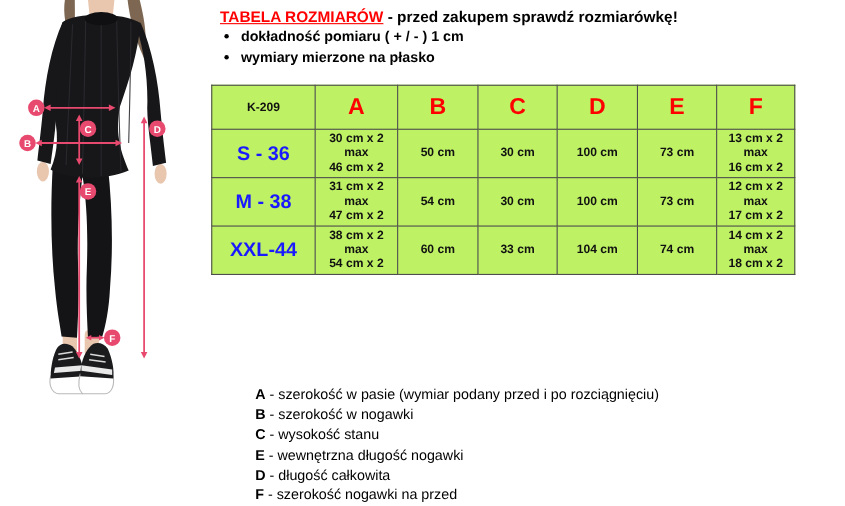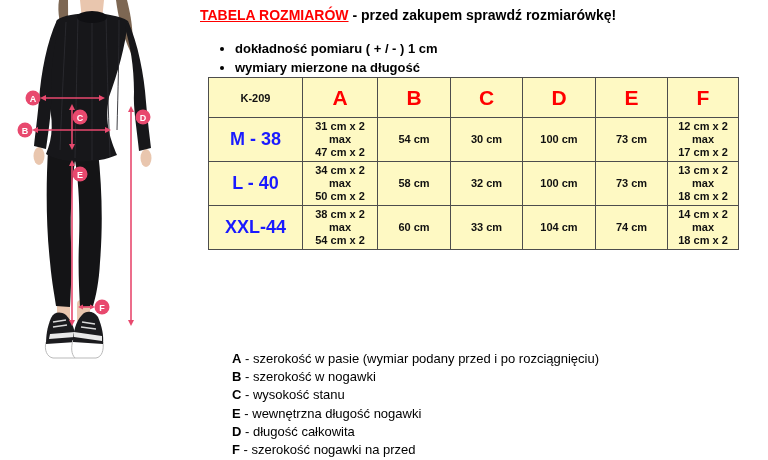--- a/index.html
+++ b/index.html
@@ -3,27 +3,27 @@
 <meta charset="utf-8">
 <style>
   html,body{margin:0;padding:0;background:#fff;}
   .page{
     position:relative;width:768px;height:460px;background:#fff;overflow:hidden;
     font-family:"Liberation Sans",sans-serif;color:#000;
   }
   
   .intro-title{position:absolute;left:200px;top:7px;font-size:14px;font-weight:bold;white-space:nowrap;text-align:center;}
   .title-highlight{color:#ff0000;text-decoration:underline;}
-  .bullets{position:absolute;left:206px;top:25px;margin:16px;padding:0 0 0 13px;
+  .bullets{position:absolute;left:206px;top:25px;margin:0;padding:0 0 0 13px;
     font-size:13px;font-weight:bold;list-style:disc;}
   .bullets li{margin-bottom:4px;}
   
   table.size-table{
-    position:absolute;left:208px;top:77px;width:530px;
-    border-collapse:collapse;table-layout:fixed;background:#fef9c3;
+    position:absolute;left:192px;top:77px;width:530px;
+    border-collapse:collapse;table-layout:fixed;background:#bef264;
   }
   .size-table th,.size-table td{
     border:1px solid #4d4d4d;text-align:center;vertical-align:middle;padding:0;
   }
   .size-table thead th{height:39px;}
   .size-table tbody th,.size-table tbody td{height:43px;}
   .code-cell{font-size:11px;font-weight:bold;color:#111;}
   .letter-cell{font-size:21px;font-weight:bold;color:#ff0000;}
   .size-cell{font-size:18px;font-weight:bold;color:#1a1aff;}
   .val-cell{font-size:11px;font-weight:bold;line-height:13px;white-space:pre-line;color:#111;}
@@ -126,21 +126,21 @@
       <circle cx="102" cy="307" r="7.5" fill="#e8496e"></circle>
       <text x="102" y="310.5">F</text>
     </g>
   </svg>
 
   <div class="intro-title">
     <span class="title-highlight">TABELA ROZMIARÓW</span><span> - przed zakupem sprawdź rozmiarówkę!</span>
   </div>
   <ul class="bullets">
       <li>dokładność pomiaru ( + / - ) 1 cm</li>
-      <li>wymiary mierzone na długość</li>
+      <li>wymiary mierzone na płasko</li>
     </ul>
 
   <table class="size-table">
     <colgroup>
       <col style="width:94px">
         <col style="width:75px">
         <col style="width:73px">
       <col style="width:72px">
         <col style="width:73px">
         <col style="width:72px">
@@ -152,44 +152,44 @@
         <th class="letter-cell">A</th>
         <th class="letter-cell">B</th>
         <th class="letter-cell">C</th>
         <th class="letter-cell">D</th>
         <th class="letter-cell">E</th>
         <th class="letter-cell">F</th>
       </tr>
     </thead>
     <tbody>
         <tr>
+          <th class="size-cell">S - 36</th>
+          <td class="val-cell">30 cm x 2
+max
+46 cm x 2</td>
+          <td class="val-cell">50 cm</td>
+          <td class="val-cell">30 cm</td>
+          <td class="val-cell">100 cm</td>
+          <td class="val-cell">73 cm</td>
+          <td class="val-cell">13 cm x 2
+max
+16 cm x 2</td>
+        </tr>
+        <tr>
           <th class="size-cell">M - 38</th>
           <td class="val-cell">31 cm x 2
 max
 47 cm x 2</td>
           <td class="val-cell">54 cm</td>
           <td class="val-cell">30 cm</td>
           <td class="val-cell">100 cm</td>
           <td class="val-cell">73 cm</td>
           <td class="val-cell">12 cm x 2
 max
 17 cm x 2</td>
-        </tr>
-        <tr>
-          <th class="size-cell">L - 40</th>
-          <td class="val-cell">34 cm x 2
-max
-50 cm x 2</td>
-          <td class="val-cell">58 cm</td>
-          <td class="val-cell">32 cm</td>
-          <td class="val-cell">100 cm</td>
-          <td class="val-cell">73 cm</td>
-          <td class="val-cell">13 cm x 2
-max
-18 cm x 2</td>
         </tr>
         <tr>
           <th class="size-cell">XXL-44</th>
           <td class="val-cell">38 cm x 2
 max
 54 cm x 2</td>
           <td class="val-cell">60 cm</td>
           <td class="val-cell">33 cm</td>
           <td class="val-cell">104 cm</td>
           <td class="val-cell">74 cm</td>

